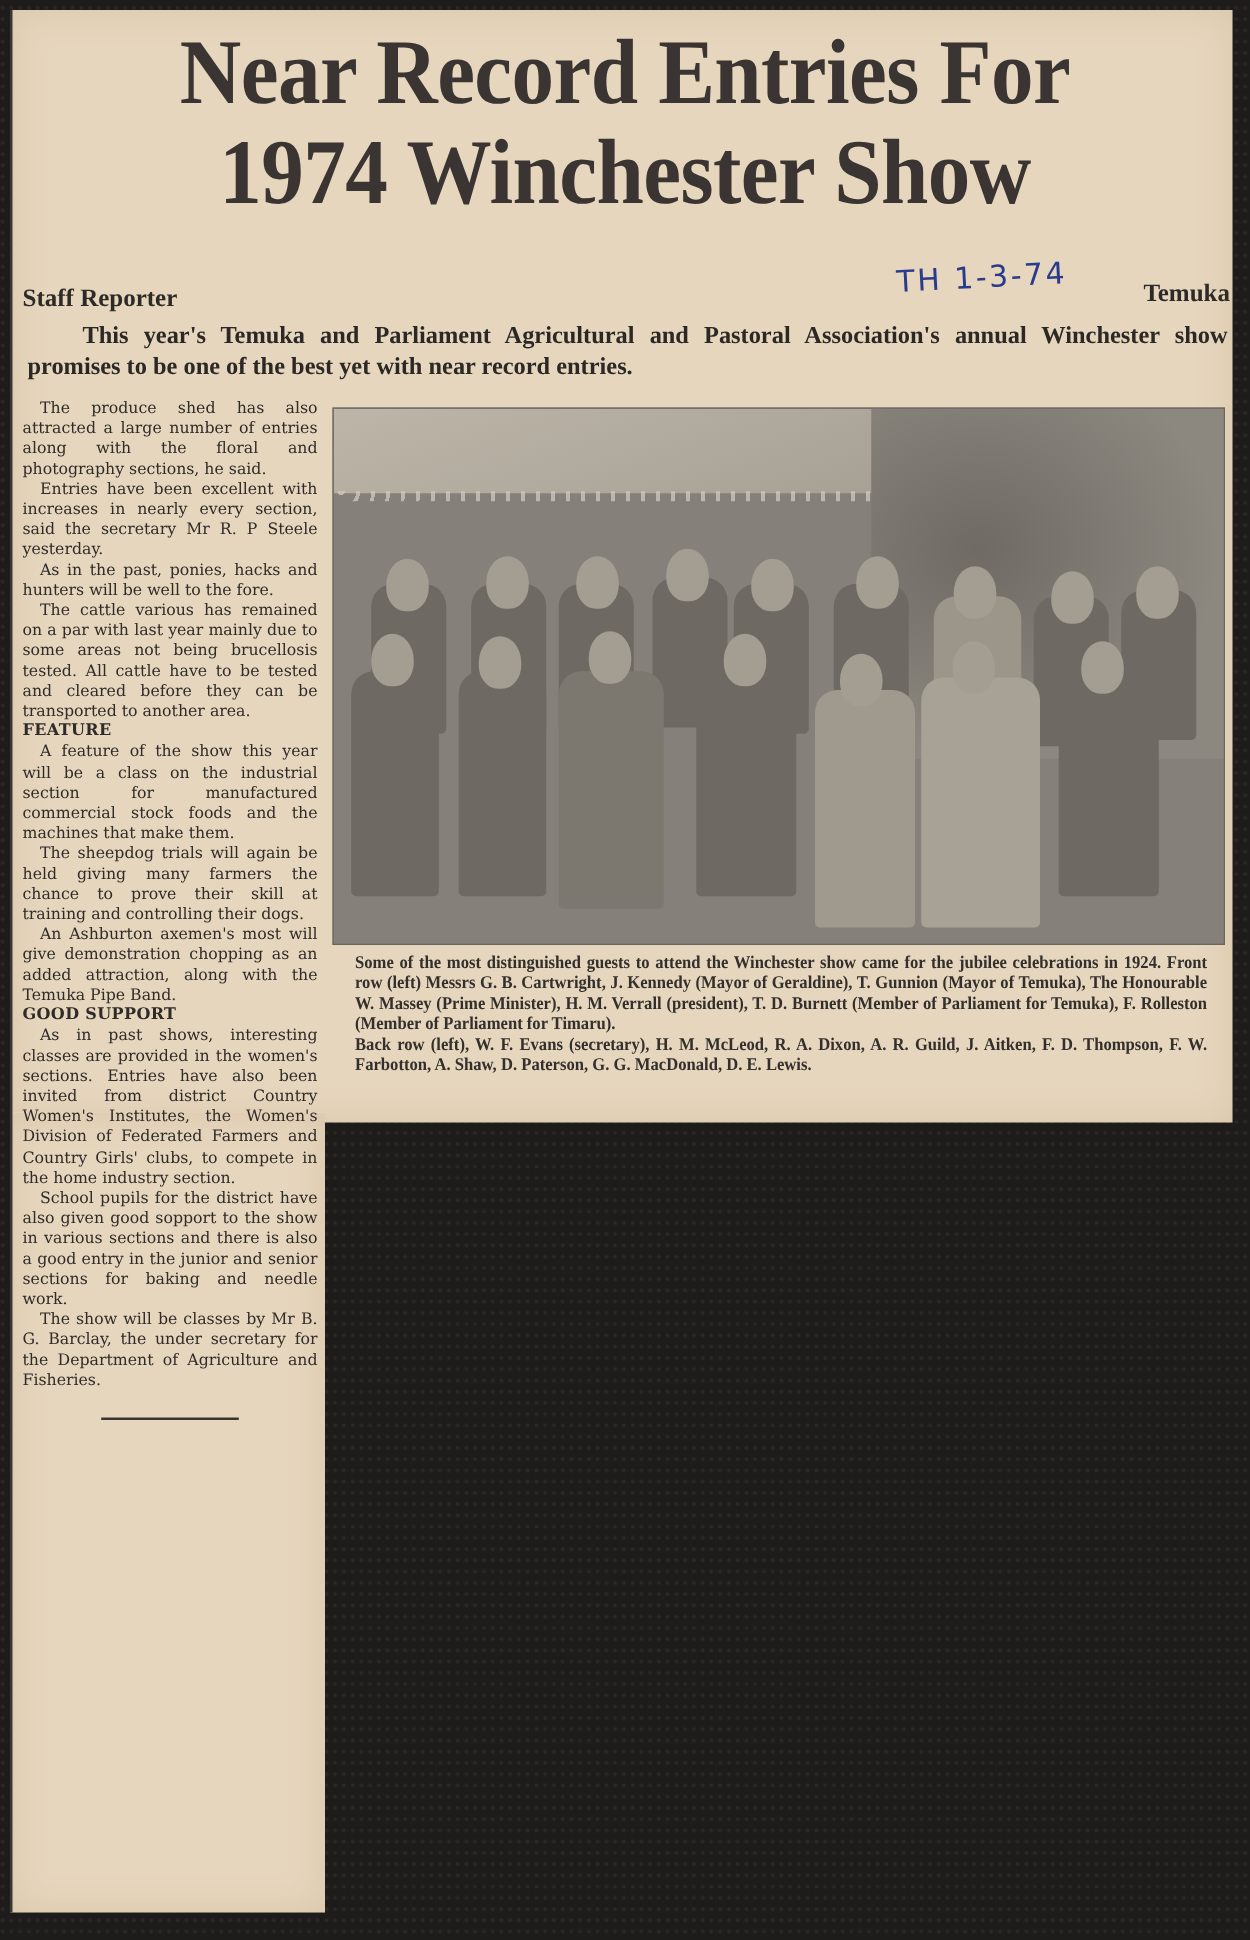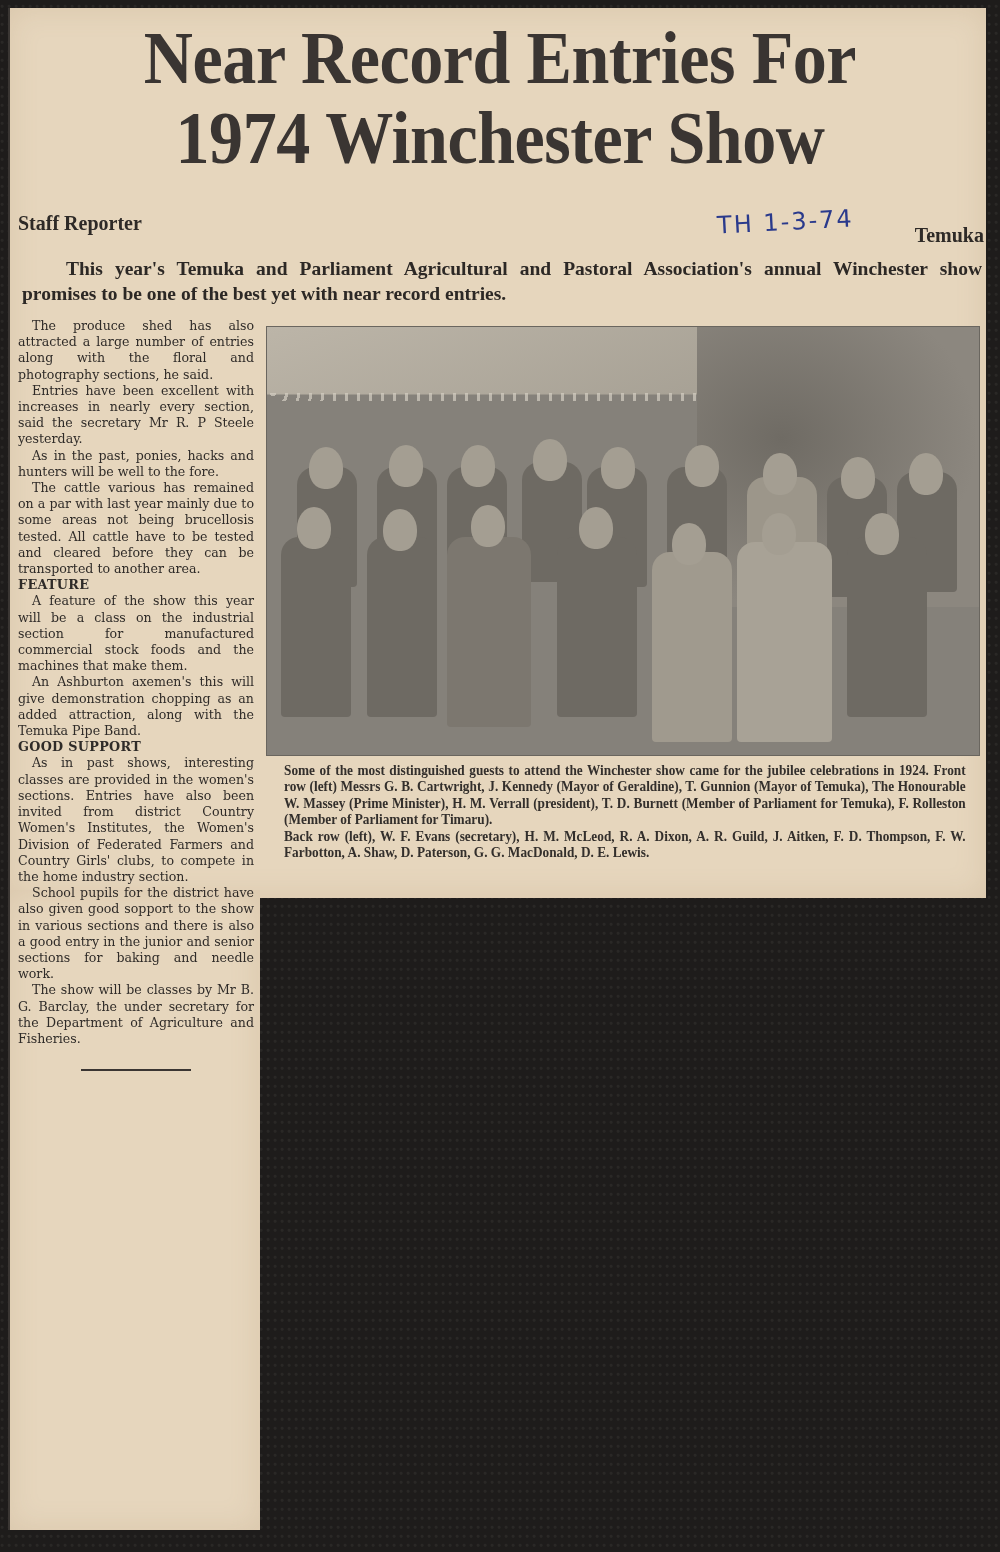--- a/index.html
+++ b/index.html
@@ -23,21 +23,21 @@
   .edge-l { position:absolute; left:8px; top:8px; width:2px; height:1522px; background:#3a3633; }
 
   .headline {
     position:absolute; left:20px; top:18px; width:960px;
     text-align:center; color:#3a3532;
     font-family:"Liberation Serif", serif; font-weight:bold;
     font-size:74px; line-height:80px; letter-spacing:-0.5px;
     transform:scaleX(0.92); transform-origin:center top;
   }
   .byline {
-    position:absolute; left:18px; top:212px;
+    position:absolute; left:18px; top:228px;
     font-family:"Liberation Serif", serif; font-weight:bold;
     font-size:20px; color:#2e2a27;
   }
   .dateline {
     position:absolute; right:16px; top:224px;
     font-family:"Liberation Serif", serif; font-weight:bold;
     font-size:20px; color:#2e2a27;
   }
   .handwritten {
     position:absolute; left:717px; top:208px;
@@ -120,21 +120,22 @@
 
 <div class="intro">This year's Temuka and Parliament Agricultural and Pastoral Association's annual Winchester show promises to be one of the best yet with near record entries.</div>
 
 <div class="col">
   <p>The produce shed has also attracted a large number of entries along with the floral and photography sections, he said.</p>
   <p>Entries have been excellent with increases in nearly every section, said the secretary Mr R. P Steele yesterday.</p>
   <p>As in the past, ponies, hacks and hunters will be well to the fore.</p>
   <p>The cattle various has remained on a par with last year mainly due to some areas not being brucellosis tested. All cattle have to be tested and cleared before they can be transported to another area.</p>
   <p class="sub">FEATURE</p>
   <p>A feature of the show this year will be a class on the industrial section for manufactured commercial stock foods and the machines that make them.</p>
-  <p>An Ashburton axemen's this will give demonstration chopping as an added attraction, along with the Temuka Pipe Band.</p>
+  <p>The sheepdog trials will again be held giving many farmers the chance to prove their skill at training and controlling their dogs.</p>
+  <p>An Ashburton axemen's most will give demonstration chopping as an added attraction, along with the Temuka Pipe Band.</p>
   <p class="sub">GOOD SUPPORT</p>
   <p>As in past shows, interesting classes are provided in the women's sections. Entries have also been invited from district Country Women's Institutes, the Women's Division of Federated Farmers and Country Girls' clubs, to compete in the home industry section.</p>
   <p>School pupils for the district have also given good sopport to the show in various sections and there is also a good entry in the junior and senior sections for baking and needle work.</p>
   <p>The show will be classes by Mr B. G. Barclay, the under secretary for the Department of Agriculture and Fisheries.</p>
   <div class="rule"></div>
 </div>
 
 <div class="photo" title="Group photograph of men in suits in front of a marquee tent">
   <div class="tent"></div>
   <div class="tent-edge"></div>

